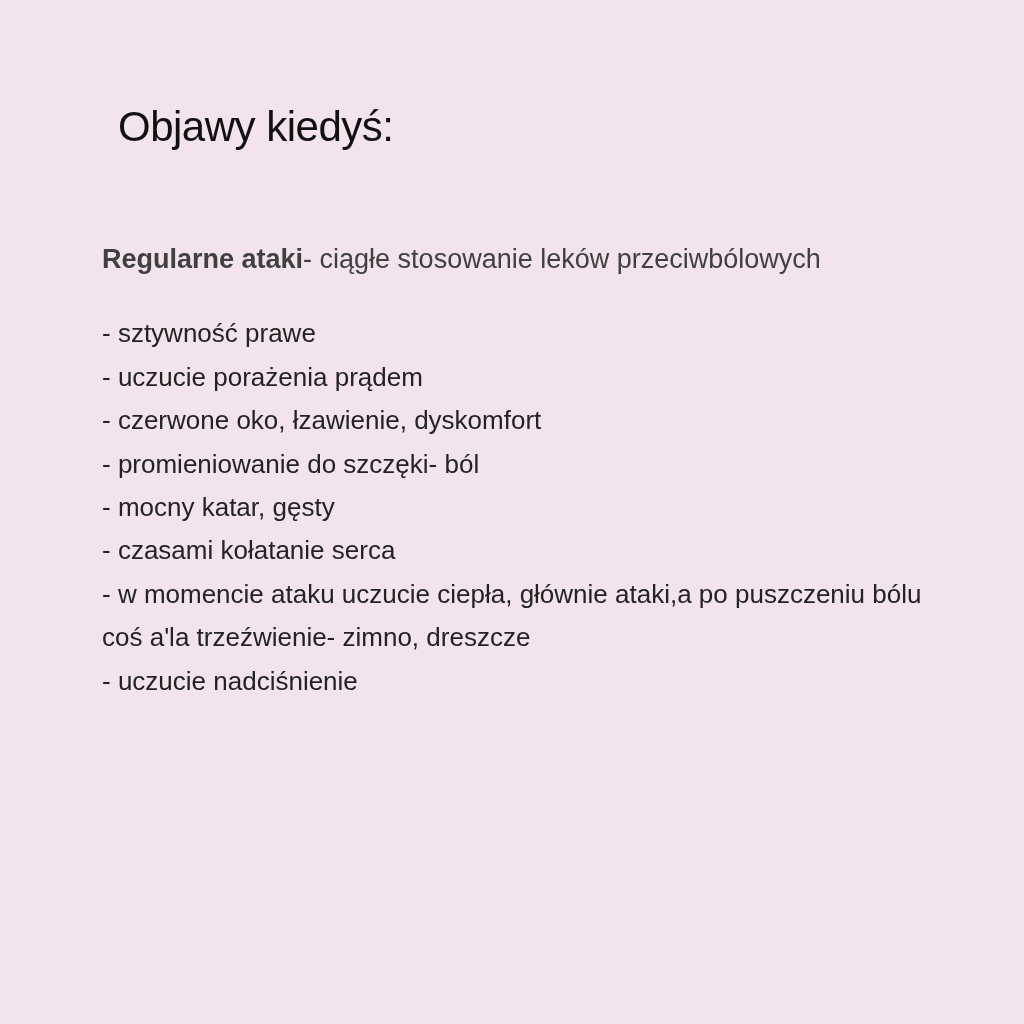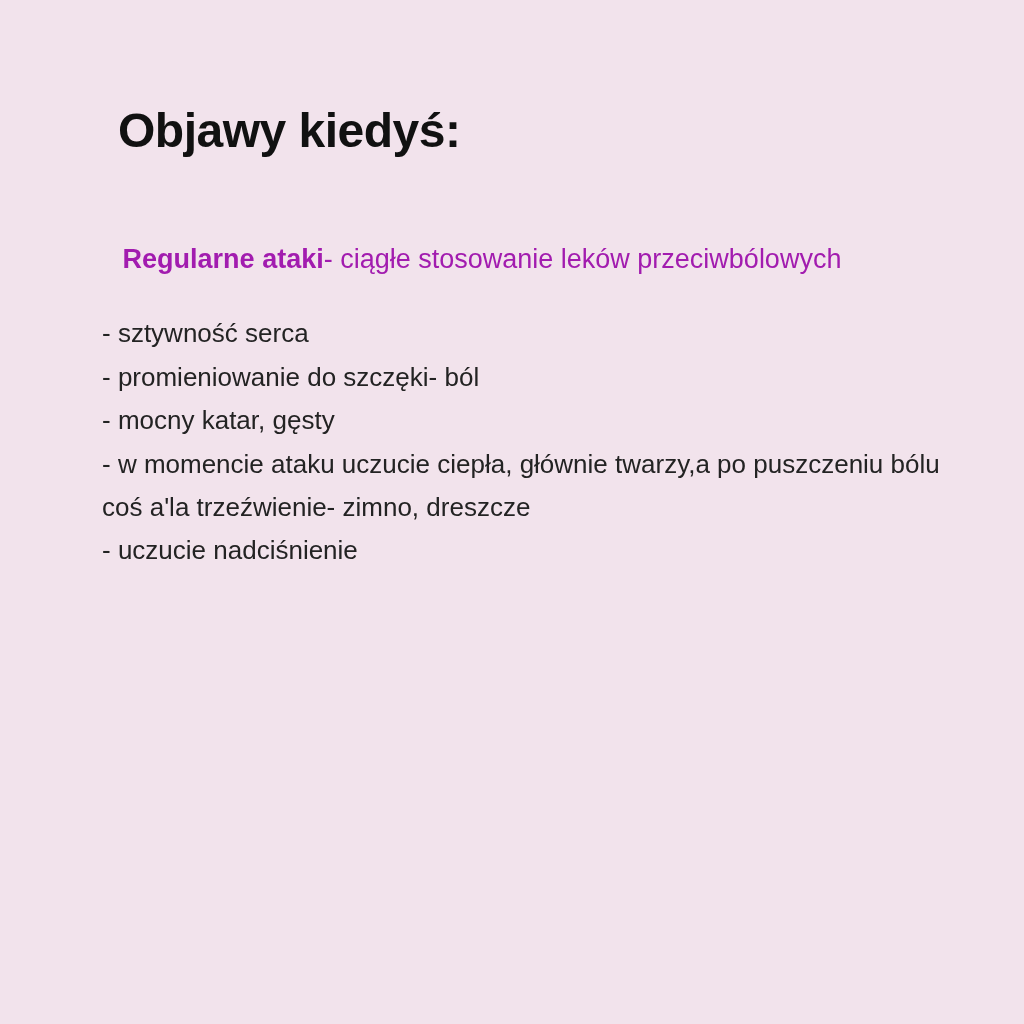--- a/index.html
+++ b/index.html
@@ -18,40 +18,39 @@
     position: relative;
     width: 1024px;
     height: 1024px;
     box-sizing: border-box;
     background: #f2e3ec;
   }
   .title {
     position: absolute;
     left: 118px;
     top: 103px;
-    font-size: 48px;
-    font-weight: bold;
+    font-size: 42px;
+    font-weight: normal;
     letter-spacing: -0.5px;
     color: #111111;
     margin: 0;
     text-align: center;
   }
   .body-block {
     position: absolute;
     left: 102px;
     top: 240px;
     width: 850px;
   }
   .lead {
     font-size: 27px;
     line-height: 1.42;
-    color: #a21caf;
+    color: #404040;
     margin: 0 0 34px 0;
     max-width: 760px;
-    text-align: center;
   }
   .lead .lead-strong {
     font-weight: bold;
   }
   .symptom-list {
     list-style: none;
     margin: 0;
     padding: 0;
   }
   .symptom-list li {
@@ -66,21 +65,24 @@
 
 <div class="slide">
 
   <h1 class="title">Objawy kiedyś:</h1>
 
   <div class="body-block">
 
     <p class="lead"><span class="lead-strong">Regularne ataki</span><span>- ciągłe stosowanie leków przeciwbólowych</span></p>
 
     <ul class="symptom-list">
-      <li>- sztywność serca</li>
+      <li>- sztywność prawe</li>
+      <li>- uczucie porażenia prądem</li>
+      <li>- czerwone oko, łzawienie, dyskomfort</li>
       <li>- promieniowanie do szczęki- ból</li>
       <li>- mocny katar, gęsty</li>
-      <li>- w momencie ataku uczucie ciepła, głównie twarzy,a po puszczeniu bólu coś a'la trzeźwienie- zimno, dreszcze</li>
+      <li>- czasami kołatanie serca</li>
+      <li>- w momencie ataku uczucie ciepła, głównie ataki,a po puszczeniu bólu coś a'la trzeźwienie- zimno, dreszcze</li>
       <li>- uczucie nadciśnienie</li>
     </ul>
 
   </div>
 </div>
 
 </body></html>

